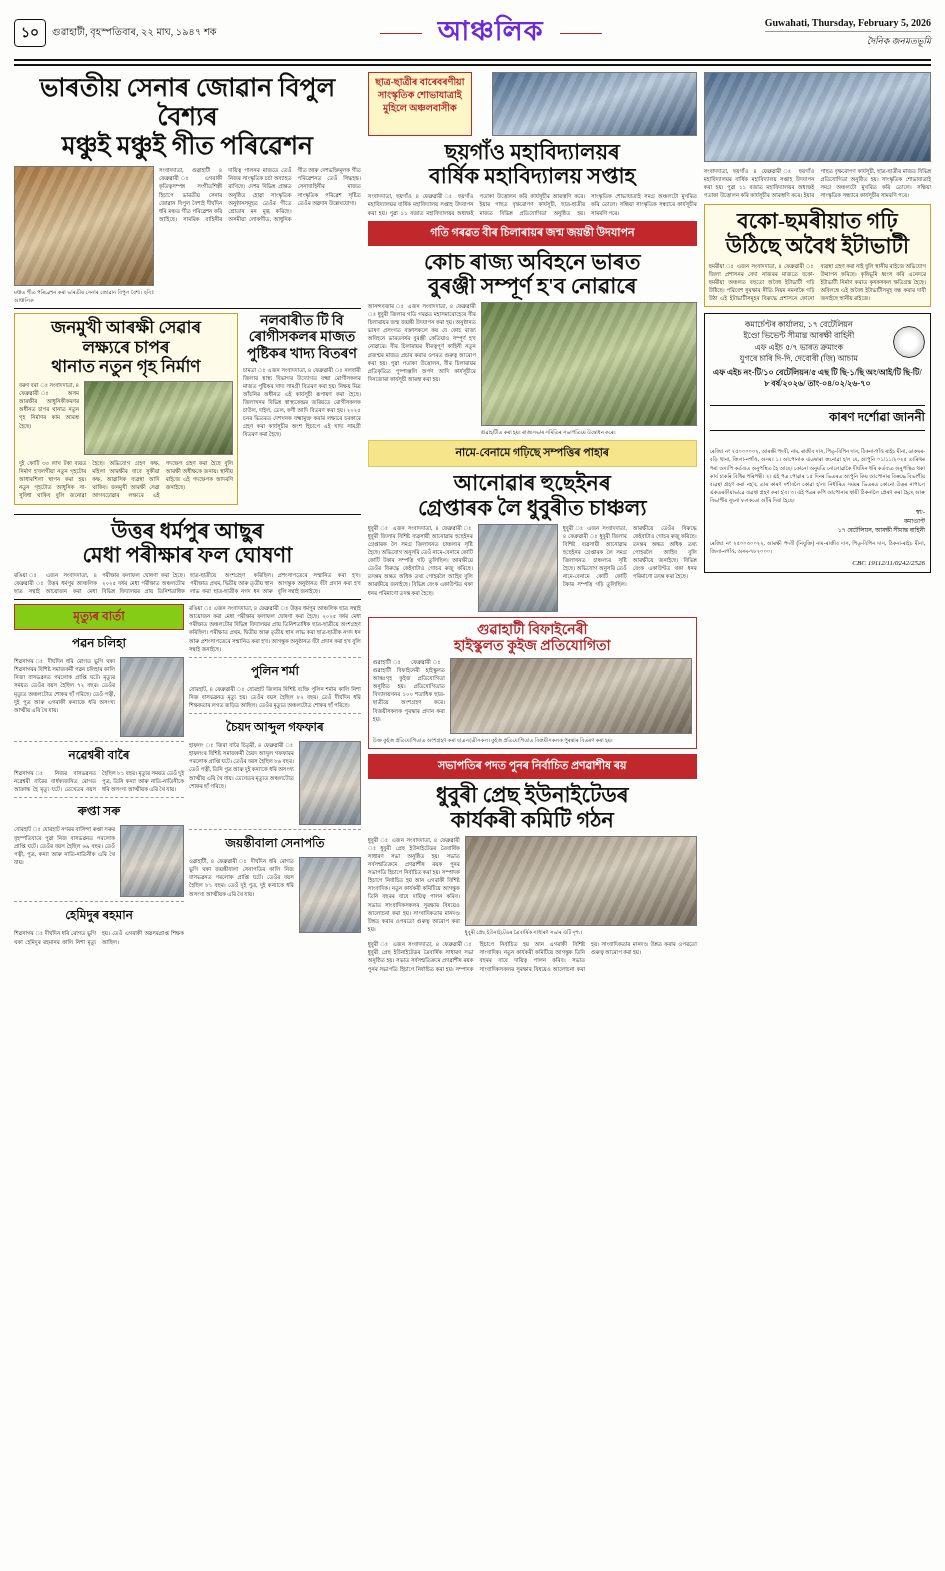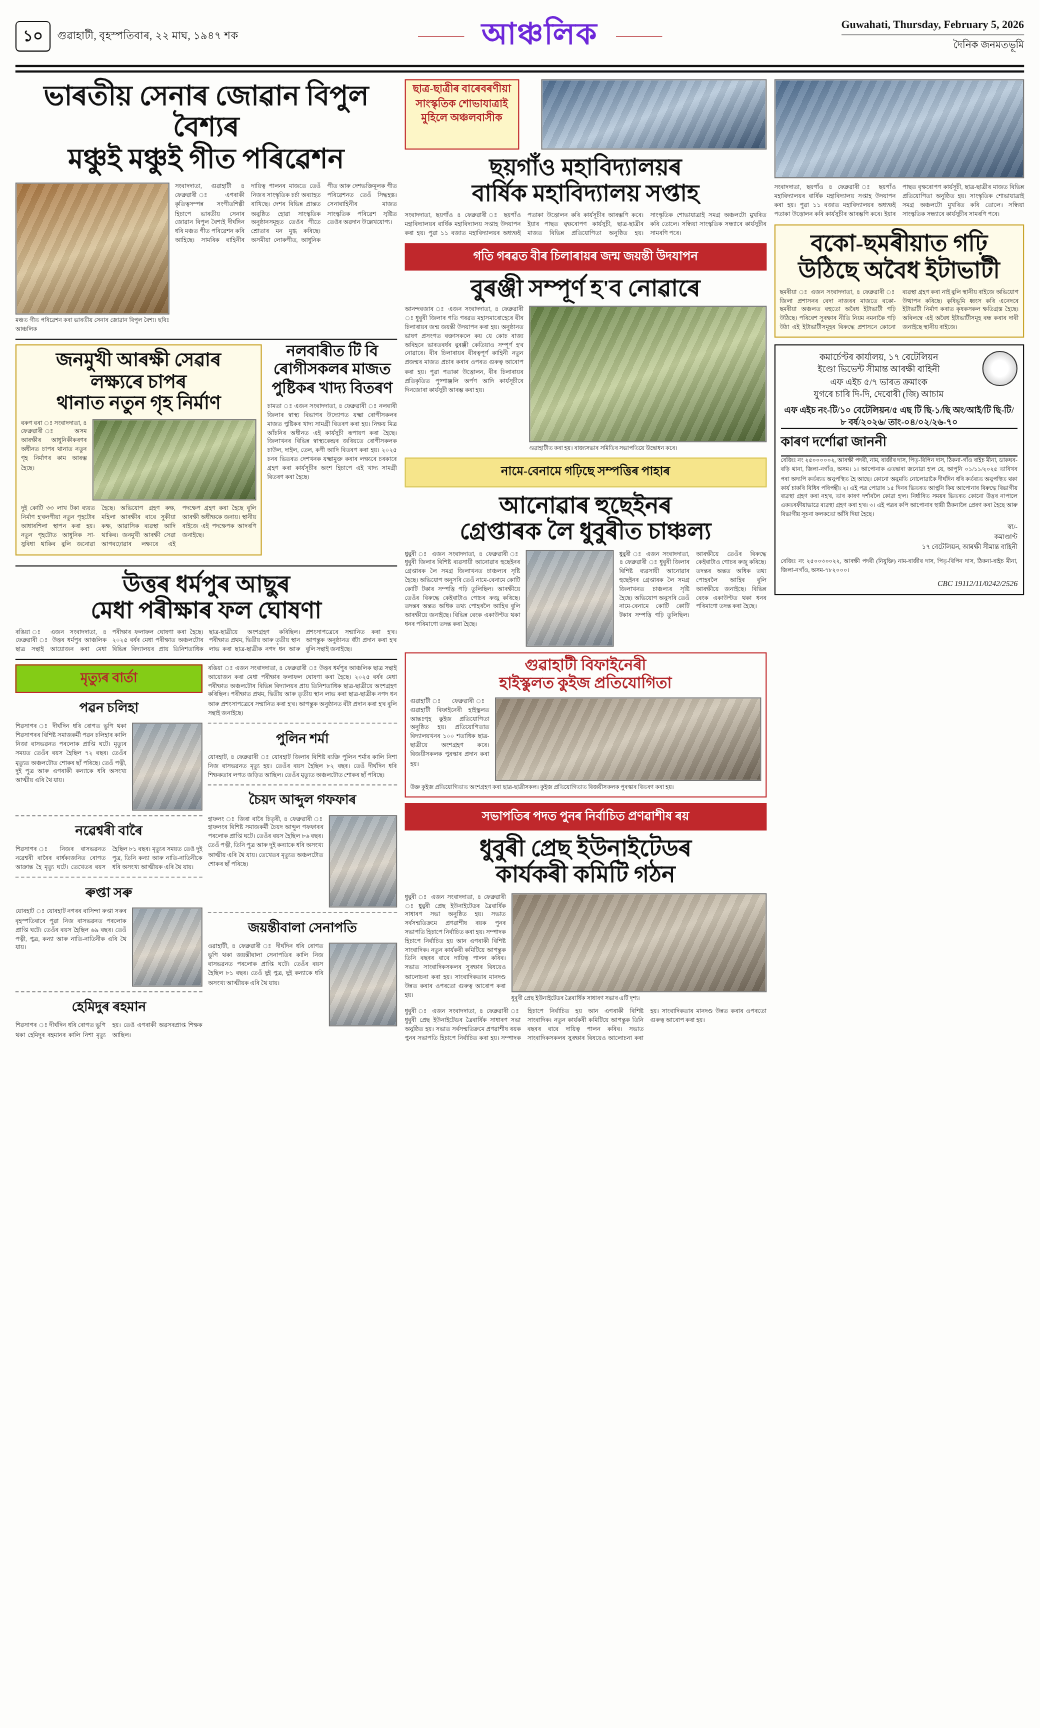--- a/index.html
+++ b/index.html
@@ -10,21 +10,21 @@
   .masthead{display:flex;align-items:center;justify-content:space-between;border-bottom:2px solid #111;padding-bottom:4px;}
   .mh-left{display:flex;align-items:center;gap:6px;}
   .pageno{width:30px;height:26px;border:1.5px solid #111;border-radius:4px;display:flex;align-items:center;justify-content:center;font-size:14px;font-weight:bold;}
   .mh-date{font-size:9.5px;letter-spacing:.2px;}
   .logo{color:#6d28d9;font-size:27px;font-weight:bold;letter-spacing:1px;position:relative;padding:0 18px;font-family:"Liberation Serif",serif;}
   .logo:before,.logo:after{content:"";position:absolute;top:50%;width:42px;height:3px;background:repeating-linear-gradient(to bottom,#b2262a 0 1px,transparent 1px 3px);}
   .logo:before{left:-40px;}
   .logo:after{right:-40px;}
   .mh-right{text-align:right;}
   .mh-right .eng{font-size:10px;font-weight:bold;}
-  .mh-right .sub{font-size:9px;margin-top:3px;border-top:1px solid #999;padding-top:2px;}
+  .mh-right .sub{font-size:9px;margin-top:3px;border-top:1px solid #999;padding-top:2px;font-style:italic;}
 
   .rule2{border-top:2px solid #111;margin-top:3px;}
 
   
   .cols{display:flex;gap:7px;margin-top:6px;height:1478px;}
   .colA{width:348px;}
   .colB{width:330px;}
   .colC{width:228px;}
 
   .hl{font-family:"Liberation Serif",serif;color:#111;font-weight:bold;line-height:1.15;}
@@ -52,21 +52,21 @@
   .yellowbar{background:#f6e58b;color:#111;text-align:center;font-size:11px;font-weight:bold;padding:3px 4px;margin:4px 0;border:1px solid #d9c75f;}
   .boxed{border:1.5px solid #c0282c;padding:4px;margin-bottom:5px;}
   .boxed-y{border:1.5px solid #c8a32a;background:#fefbe9;padding:4px;margin-bottom:5px;}
   .thinline{border-top:1px solid #111;margin:4px 0;}
   .dashline{border-top:1px dashed #999;margin:4px 0;}
   .redtext{color:#b2262a;}
   .obit-title{background:#84cc16;border:1px solid #c0282c;color:#b2262a;text-align:center;font-weight:bold;font-size:12px;padding:2px;margin-bottom:4px;}
   .name-hd{font-size:12px;font-weight:bold;text-align:center;margin:3px 0;}
   .notice-box{border:1.5px solid #111;padding:5px;margin-top:6px;}
   .notice-hd{text-align:center;font-size:8px;line-height:1.4;}
-  .notice-title{text-align:left;font-weight:bold;font-size:12px;margin:0 0;border-top:1px solid #111;border-bottom:1px solid #111;padding:2px 0;}
+  .notice-title{text-align:right;font-weight:bold;font-size:12px;margin:16px 0;border-top:1px solid #111;border-bottom:1px solid #111;padding:2px 0;}
   .notice-body{font-size:5.2px;line-height:1.55;text-align:justify;}
   .sig{text-align:right;font-size:6px;margin-top:4px;line-height:1.5;}
   .cbc{text-align:right;font-size:7px;font-style:italic;margin-top:4px;}
   .emblem{width:30px;height:30px;border:1px solid #333;border-radius:50%;margin:0 auto;background:radial-gradient(circle,#fff 35%,#d8d8d8 70%,#fff 100%);}
   .topstrip{display:flex;gap:20px;margin-bottom:4px;}
   .strip-cap{background:#fdf6c7;border:1px solid #c0282c;color:#b2262a;font-size:9.5px;font-weight:bold;text-align:center;line-height:1.35;padding:3px;width:96px;flex:none;}
   .flexrow{display:flex;gap:5px;}
   .ph-cap{font-size:5.2px;line-height:1.45;text-align:justify;margin-top:3px;color:#222;}
 </style>
 </head>
@@ -178,20 +178,21 @@
       <div class="topstrip">
         <div class="strip-cap">ছাত্ৰ-ছাত্ৰীৰ বাৰেবৰণীয়া সাংস্কৃতিক শোভাযাত্ৰাই মুহিলে অঞ্চলবাসীক</div>
         <div class="photo blue" style="flex:1;height:62px"></div>
       </div>
 
       <div class="hl hl2 center">ছয়গাঁও মহাবিদ্যালয়ৰ</div>
       <div class="hl hl2 center">বাৰ্ষিক মহাবিদ্যালয় সপ্তাহ</div>
       <div class="body-text cols3" style="margin-top:4px">সংবাদদাতা, ছয়গাঁও ৪ ফেব্ৰুৱাৰী ঃ ছয়গাঁও মহাবিদ্যালয়ৰ বাৰ্ষিক মহাবিদ্যালয় সপ্তাহ উদযাপন কৰা হয়। পুৱা ১১ বজাত মহাবিদ্যালয়ৰ অধ্যক্ষই পতাকা উত্তোলন কৰি কাৰ্যসূচীৰ আৰম্ভণি কৰে। ইয়াৰ পাছত বৃক্ষৰোপণ কাৰ্যসূচী, ছাত্ৰ-ছাত্ৰীৰ মাজত বিভিন্ন প্ৰতিযোগিতা অনুষ্ঠিত হয়। সাংস্কৃতিক শোভাযাত্ৰাই সমগ্ৰ অঞ্চলটো মুখৰিত কৰি তোলে। সন্ধিয়া সাংস্কৃতিক সন্ধ্যাৰে কাৰ্যসূচীৰ সামৰণি পৰে।</div>
 
       <div class="redbar">গতি গৰৱত বীৰ চিলাৰায়ৰ জন্ম জয়ন্তী উদযাপন</div>
+      <div class="hl hl2 center">কোচ ৰাজ্য অবিহনে ভাৰত</div>
       <div class="hl hl2 center">বুৰঞ্জী সম্পূৰ্ণ হ'ব নোৱাৰে</div>
 
       <div class="flexrow" style="margin-top:4px">
         <div class="body-text" style="width:108px;flex:none">আনন্দবজাৰ ঃ এজন সংবাদদাতা, ৪ ফেব্ৰুৱাৰী ঃ ধুবুৰী জিলাৰ গতি গৰৱত মহাসমাৰোহেৰে বীৰ চিলাৰায়ৰ জন্ম জয়ন্তী উদযাপন কৰা হয়। অনুষ্ঠানত ভাষণ প্ৰসংগত বক্তাসকলে কয় যে কোচ ৰাজ্য অবিহনে ভাৰতবৰ্ষৰ বুৰঞ্জী কেতিয়াও সম্পূৰ্ণ হ'ব নোৱাৰে। বীৰ চিলাৰায়ৰ বীৰত্বপূৰ্ণ কাহিনী নতুন প্ৰজন্মৰ মাজত প্ৰচাৰ কৰাৰ ওপৰত গুৰুত্ব আৰোপ কৰা হয়। পুৱা পতাকা উত্তোলন, বীৰ চিলাৰায়ৰ প্ৰতিকৃতিত পুষ্পাঞ্জলি অৰ্পণ আদি কাৰ্যসূচীৰে দিনজোৰা কাৰ্যসূচী আৰম্ভ কৰা হয়।</div>
         <div style="flex:1">
           <div class="photo green" style="height:122px"></div>
           <div class="ph-cap">গুৱাহাটীত কৰা হয়। ৰাজ্যসভাৰ সমিতিৰ সভাপতিয়ে উদ্বোধন কৰে।</div>
         </div>
       </div>
 
@@ -239,21 +240,21 @@
 
       <div class="body-text cols2" style="margin-top:5px">সংবাদদাতা, ছয়গাঁও ৪ ফেব্ৰুৱাৰী ঃ ছয়গাঁও মহাবিদ্যালয়ৰ বাৰ্ষিক মহাবিদ্যালয় সপ্তাহ উদযাপন কৰা হয়। পুৱা ১১ বজাত মহাবিদ্যালয়ৰ অধ্যক্ষই পতাকা উত্তোলন কৰি কাৰ্যসূচীৰ আৰম্ভণি কৰে। ইয়াৰ পাছত বৃক্ষৰোপণ কাৰ্যসূচী, ছাত্ৰ-ছাত্ৰীৰ মাজত বিভিন্ন প্ৰতিযোগিতা অনুষ্ঠিত হয়। সাংস্কৃতিক শোভাযাত্ৰাই সমগ্ৰ অঞ্চলটো মুখৰিত কৰি তোলে। সন্ধিয়া সাংস্কৃতিক সন্ধ্যাৰে কাৰ্যসূচীৰ সামৰণি পৰে।</div>
 
       <div class="boxed-y" style="margin-top:5px">
         <div class="hl hl2 center">বকো-ছমৰীয়াত গঢ়ি</div>
         <div class="hl hl2 center">উঠিছে অবৈধ ইটাভাটী</div>
         <div class="body-text cols2" style="margin-top:4px">ছমৰীয়া ঃ এজন সংবাদদাতা, ৪ ফেব্ৰুৱাৰী ঃ জিলা প্ৰশাসনৰ বেদা নাজৰৰ মাজতে বকো-ছমৰীয়া অঞ্চলত বহুতো অবৈধ ইটাভাটী গঢ়ি উঠিছে। পৰিবেশ সুৰক্ষাৰ নীতি নিয়ম নমনাকৈ গঢ়ি উঠা এই ইটাভাটীসমূহৰ বিৰুদ্ধে প্ৰশাসনে কোনো ব্যৱস্থা গ্ৰহণ কৰা নাই বুলি স্থানীয় ৰাইজে অভিযোগ উত্থাপন কৰিছে। কৃষিভূমি ধ্বংস কৰি এনেদৰে ইটাভাটী নিৰ্মাণ কৰাত কৃষকসকল ক্ষতিগ্ৰস্ত হৈছে। অবিলম্বে এই অবৈধ ইটাভাটীসমূহ বন্ধ কৰাৰ দাবী জনাইছে স্থানীয় ৰাইজে।</div>
       </div>
 
       <div class="notice-box">
-        <div class="flexrow" style="">
+        <div class="flexrow" style="align-items:center">
           <div style="flex:1">
             <div class="notice-hd">কমাৰ্চেণ্টৰ কাৰ্যালয়, ১৭ বেটেলিয়ন</div>
             <div class="notice-hd">ইণ্ডো ভিভেন্ট সীমান্ত আৰক্ষী বাহিনী</div>
             <div class="notice-hd">এফ এইচ ৫/৭ ভাৰত ক্ৰমাংক</div>
             <div class="notice-hd">যুগৰে চাৰি দি-দি, দেবোৰী (জি) আচাম</div>
           </div>
           <div class="emblem"></div>
         </div>
         <div class="notice-hd" style="margin-top:3px;font-weight:bold">এফ এইচ নং-টি/১০ বেটেলিয়ন/৫ এছ টি ছি-১/ছি অং/আই/টি ছি-টি/ ৮ বৰ্ষ/২০২৬/ তাং-০৪/০২/২৬-৭০</div>
         <div class="notice-title">কাৰণ দৰ্শোৱা জাননী</div>

